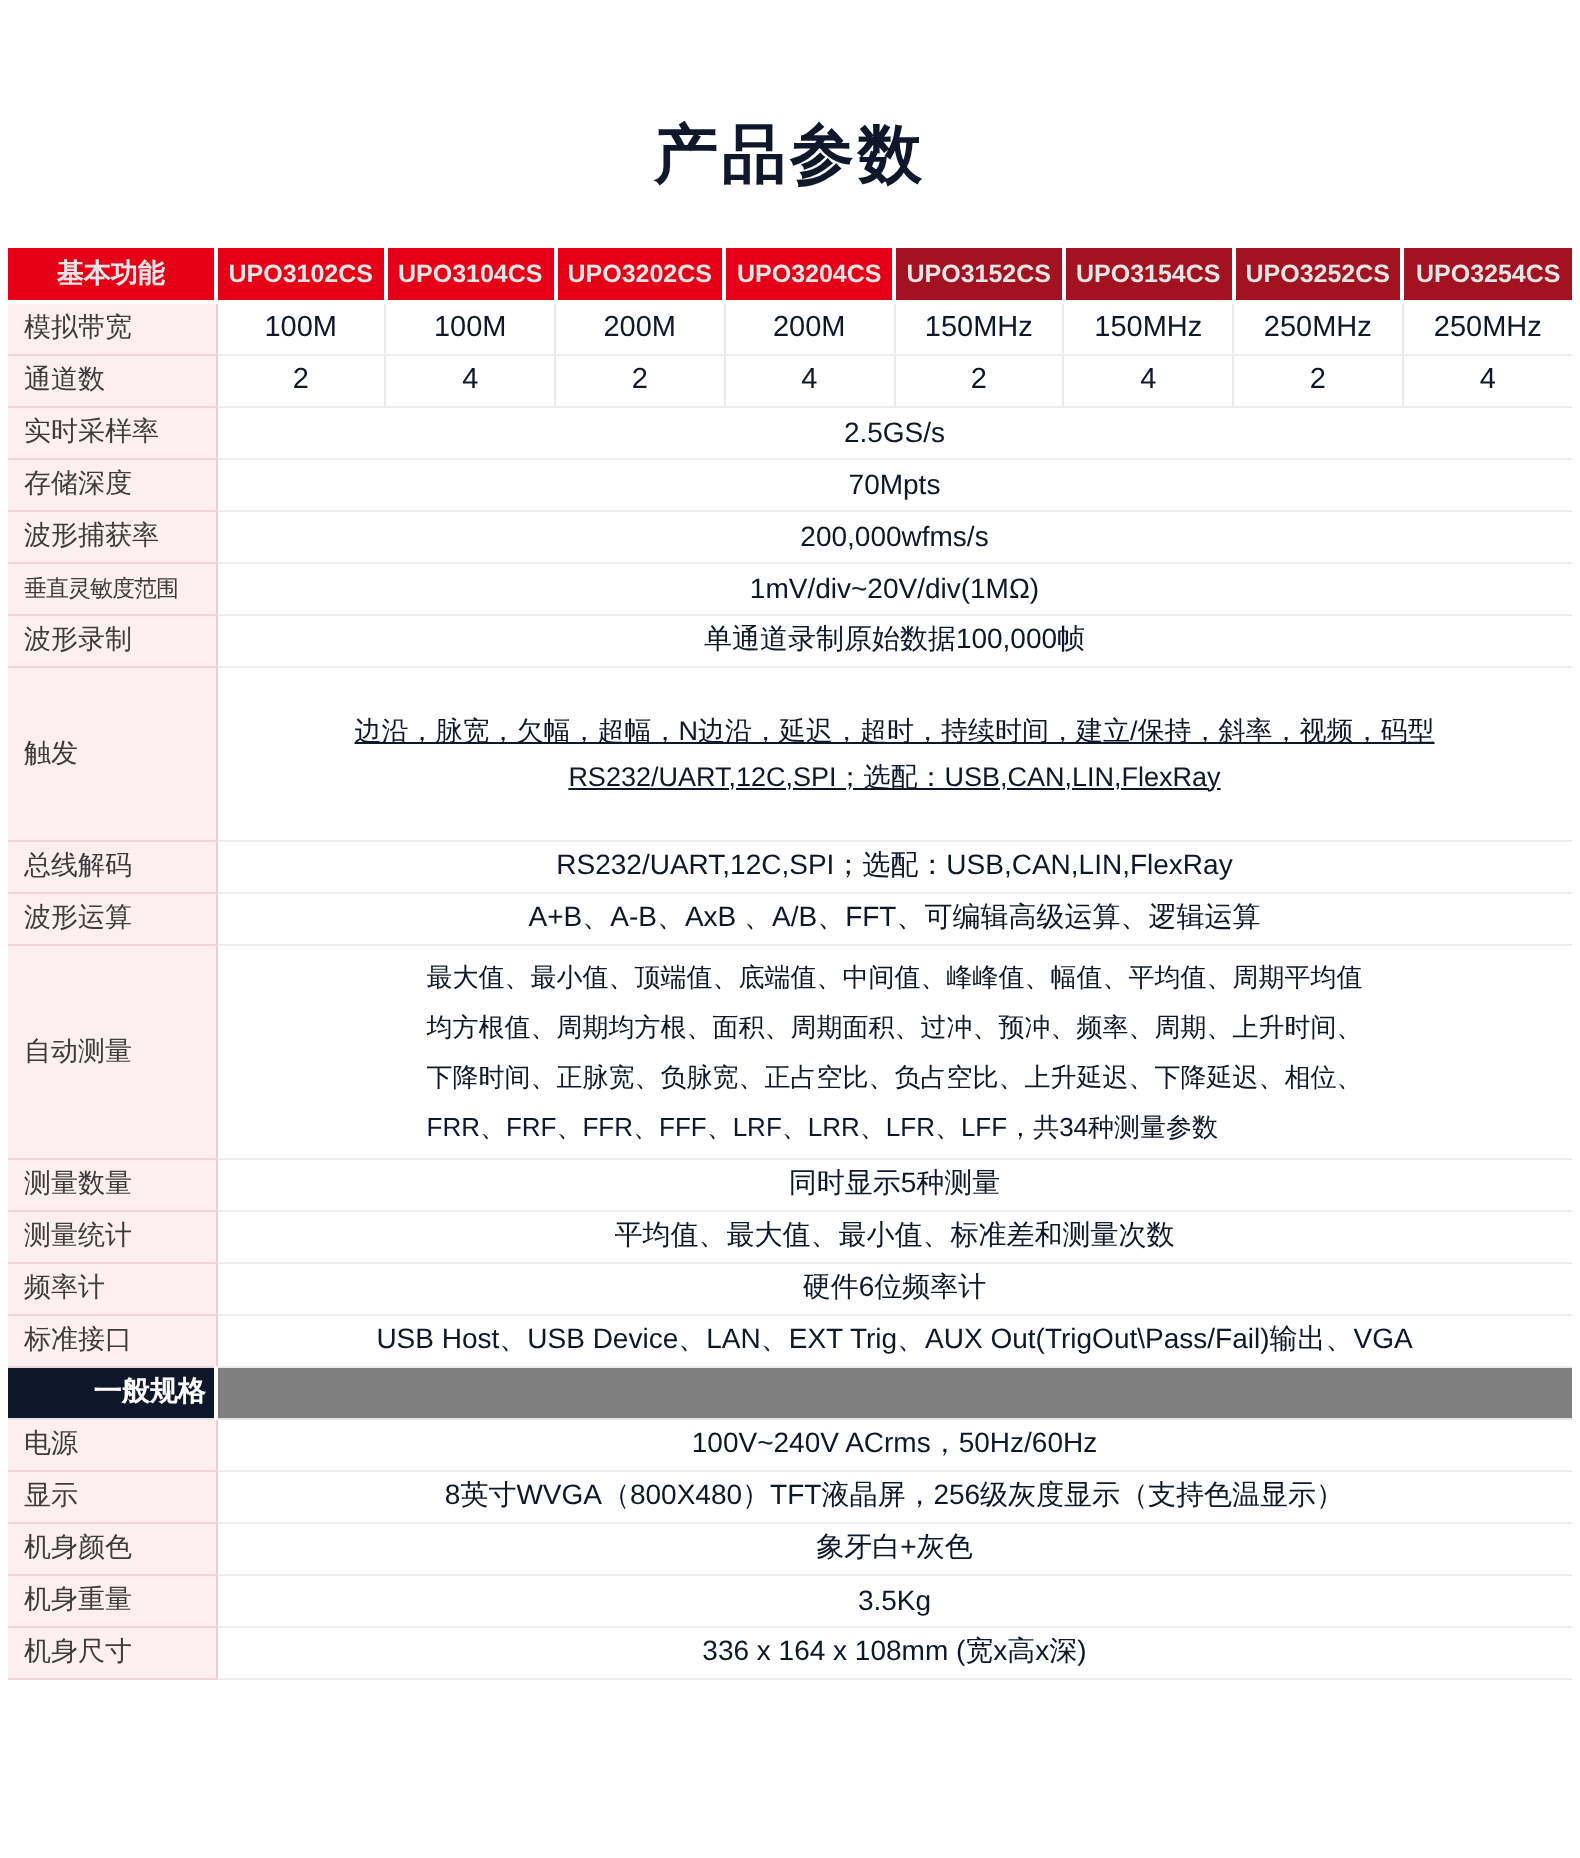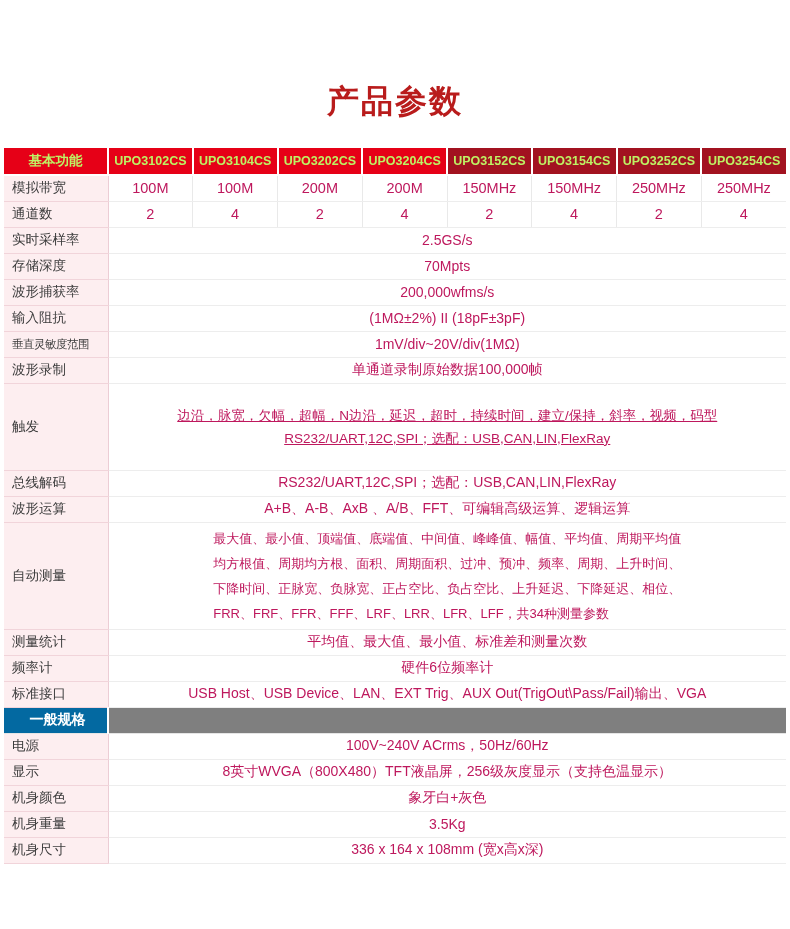--- a/index.html
+++ b/index.html
@@ -5,42 +5,42 @@
   html,body{margin:0;padding:0;background:#ffffff;}
   body{
     width:790px;height:929px;
     font-family:"Liberation Sans","DejaVu Sans",sans-serif;
     color:#222;
     -webkit-font-smoothing:antialiased;
   }
   .page{width:790px;box-sizing:border-box;}
   h1.title{
     margin:0;
-    padding-top:80px;
+    padding-top:56px;
     padding-bottom:24px;
     text-align:center;
     font-size:32px;
     font-weight:bold;
-    color:#b91c1c;
+    color:#0f172a;
     letter-spacing:2px;
   }
   table.spec{
     border-collapse:collapse;
     table-layout:fixed;
     width:782px;
     margin:0 4px;
   }
   col.c-label{width:104px;}
   
   th{
     height:26px;
     padding:0 2px;
     font-size:12.5px;
     font-weight:bold;
-    color:#bef264;
+    color:#e5e5e5;
     text-align:center;
     border-right:2px solid #ffffff;
     border-bottom:2px solid #ffffff;
     overflow:hidden;
     white-space:nowrap;
   }
   th.hd-bright{background:#e60017;}
   th.hd-dark{background:#a21220;}
   th.hd-label{background:#e60017;text-align:center;font-size:13.5px;}
   th:last-child{border-right:none;margin-top:45px;}
@@ -59,43 +59,43 @@
     text-align:left;
     padding:3px 4px 3px 8px;
     white-space:nowrap;
     overflow:hidden;
   }
   td.label.small{font-size:11.5px;letter-spacing:-0.5px;}
   td.val{
     background:#ffffff;
     border-bottom:1px solid #ededed;
     font-size:14px;
-    color:#be185d;
+    color:#0f172a;
     text-align:center;
     padding:3px 8px;
     white-space:pre-line;
   }
   td.val.col{border-left:1px solid #e9e9e9;}
   td.val.num{font-size:14.5px;}
   
   .block-left{
     display:inline-block;
     text-align:left;
     white-space:pre-line;
     line-height:25px;
     font-size:13px;
   }
   td.val.two-line{line-height:23px;font-size:13.5px;padding:20px 8px;text-decoration:underline;}
   
   td.section-label{
-    background:#0369a1;
+    background:#0f172a;
     color:#ffffff;
     font-weight:bold;
     font-size:14px;
-    text-align:center;
+    text-align:right;
     padding:3px 4px 3px 8px;
     border-right:2px solid #ffffff;
     border-bottom:1px solid #e5e5e5;
     white-space:nowrap;
   }
   td.section-fill{
     background:#7f7f7f;
     border-bottom:1px solid #e5e5e5;
   }
 </style>
@@ -161,24 +161,20 @@
       </tr>
       <tr>
         <td class="label">存储深度</td>
         <td class="val col" colspan="8">70Mpts</td>
       </tr>
       <tr>
         <td class="label">波形捕获率</td>
         <td class="val col" colspan="8">200,000wfms/s</td>
       </tr>
       <tr>
-        <td class="label">输入阻抗</td>
-        <td class="val col" colspan="8">(1MΩ±2%) II (18pF±3pF)</td>
-      </tr>
-      <tr>
         <td class="label small">垂直灵敏度范围</td>
         <td class="val col" colspan="8">1mV/div~20V/div(1MΩ)</td>
       </tr>
       <tr>
         <td class="label">波形录制</td>
         <td class="val col" colspan="8">单通道录制原始数据100,000帧</td>
       </tr>
       <tr>
         <td class="label">触发</td>
         <td class="val col two-line" colspan="8">边沿，脉宽，欠幅，超幅，N边沿，延迟，超时，持续时间，建立/保持，斜率，视频，码型
@@ -193,20 +189,24 @@
         <td class="val col" colspan="8">A+B、A-B、AxB 、A/B、FFT、可编辑高级运算、逻辑运算</td>
       </tr>
       <tr>
         <td class="label">自动测量</td>
         <td class="val col" colspan="8"><span class="block-left">最大值、最小值、顶端值、底端值、中间值、峰峰值、幅值、平均值、周期平均值
 均方根值、周期均方根、面积、周期面积、过冲、预冲、频率、周期、上升时间、
 下降时间、正脉宽、负脉宽、正占空比、负占空比、上升延迟、下降延迟、相位、
 FRR、FRF、FFR、FFF、LRF、LRR、LFR、LFF，共34种测量参数</span></td>
       </tr>
       <tr>
+        <td class="label">测量数量</td>
+        <td class="val col" colspan="8">同时显示5种测量</td>
+      </tr>
+      <tr>
         <td class="label">测量统计</td>
         <td class="val col" colspan="8">平均值、最大值、最小值、标准差和测量次数</td>
       </tr>
       <tr>
         <td class="label">频率计</td>
         <td class="val col" colspan="8">硬件6位频率计</td>
       </tr>
       <tr>
         <td class="label">标准接口</td>
         <td class="val col" colspan="8">USB Host、USB Device、LAN、EXT Trig、AUX Out(TrigOut\Pass/Fail)输出、VGA</td>

